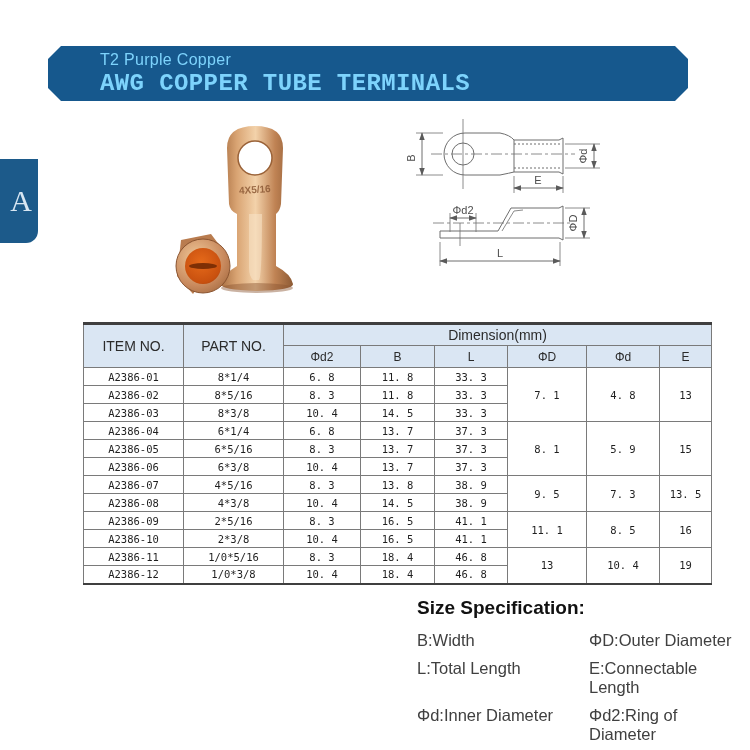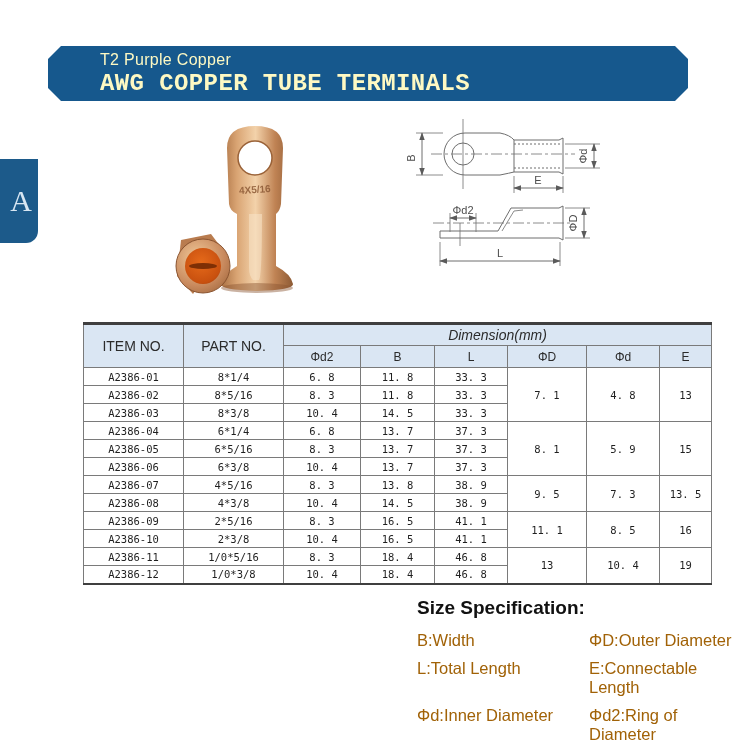--- a/index.html
+++ b/index.html
@@ -12,21 +12,21 @@
     background: #ffffff;
     overflow: hidden;
   }
 
   
   .banner {
     position: absolute;
     left: 48px; top: 46px;
     width: 640px; height: 55px;
     background: #16588d;
-    color: #fef9c3;
+    color: #7dd3fc;
     clip-path: polygon(13px 0, 627px 0, 100% 13px, 100% 42px, 627px 100%, 13px 100%, 0 42px, 0 13px);
     padding: 5px 0 0 52px;
   }
   .banner .subtitle { font-size: 16px; font-weight: 400; letter-spacing: 0.3px; }
   .banner .title { font-size: 24px; font-weight: 700; letter-spacing: 0.4px; margin-top: 1px; font-family: Liberation Mono, monospace; }
 
   
   .side-tab {
     position: absolute;
     left: 0; top: 159px;
@@ -64,40 +64,40 @@
     vertical-align: middle;
     overflow: hidden;
     white-space: nowrap;
   }
   table.spec thead th {
     background: #dae6f3;
     color: #2b2b2b;
     font-weight: 400;
   }
   th.h-main { font-size: 14px; height: 23px; }
-  th.h-span { font-size: 14px; height: 22px; font-style: italic; }
+  th.h-span { font-size: 14px; height: 22px; }
   th.h-sub  { font-size: 12px; height: 22px; }
   table.spec tbody td {
     height: 18px;
     font-family: "DejaVu Sans Mono", monospace;
     font-size: 10.5px;
     color: #1f1f1f;
     background: #ffffff;
   }
 
   
   .size-spec { position: absolute; left: 417px; top: 597px; width: 330px; }
   .size-spec .ss-title { font-size: 19px; font-weight: 700; color: #111111; margin-bottom: 12px; }
   .size-spec .ss-grid {
     display: grid;
     grid-template-columns: 168px auto;
     column-gap: 4px;
     row-gap: 9px;
     font-size: 16.5px;
-    color: #a16207;
+    color: #404040;
   }
 </style>
 </head>
 <body>
 
 <div class="page">
 
   <div class="banner">
     <div class="subtitle">T2 Purple Copper</div>
     <div class="title">AWG COPPER TUBE TERMINALS</div>

